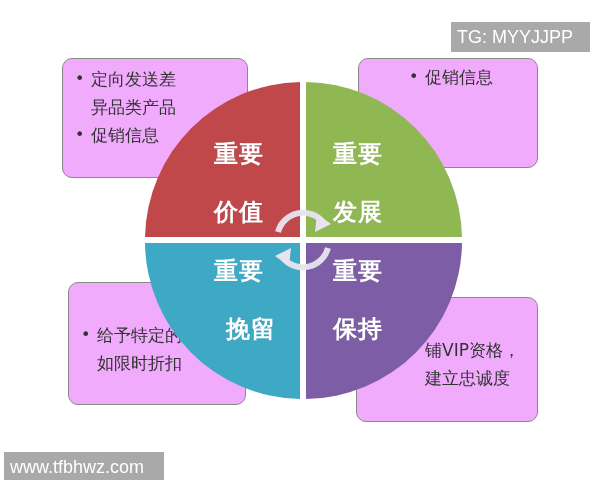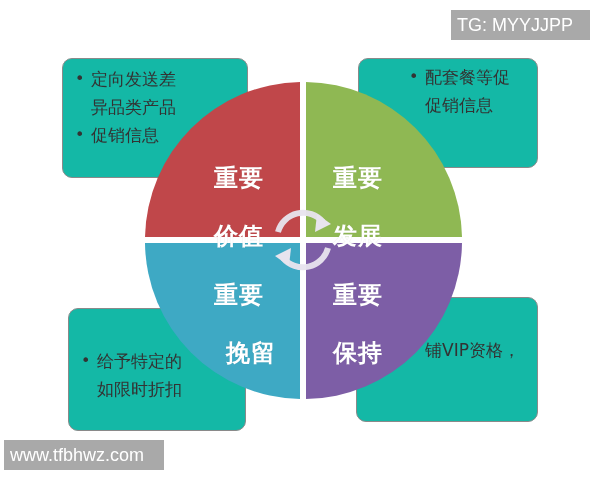--- a/index.html
+++ b/index.html
@@ -1,63 +1,63 @@
 <!DOCTYPE html>
 <html><head>
 <meta charset="utf-8">
 <style>
   html, body { margin:0; padding:0; }
   body { width:600px; height:480px; background:#ffffff; position:relative; overflow:hidden;
          font-family:"DejaVu Sans", sans-serif; }
-  .box { position:absolute; border:1.5px solid #8a8a8a; border-radius:10px; background:#14b8a6;
+  .box { position:absolute; border:1.5px solid #8a8a8a; border-radius:10px; background:#f0abfc;
          box-sizing:border-box; color:#333; font-size:17px; line-height:28px; }
   .box .item { position:relative; padding-left:22px; }
   .box .item::before { content:"•"; position:absolute; left:6px; top:0; font-size:16px; }
   .box .line { display:block; white-space:nowrap; }
   #box-tl { left:62px; top:58px; width:186px; height:120px; padding:6px 0 0 6px; }
   #box-tr { left:358px; top:58px; width:180px; height:110px; padding:4px 0 0 44px; }
-  #box-bl { left:68px; top:308px; width:178px; height:123px; padding:38px 0 0 6px; }
+  #box-bl { left:68px; top:282px; width:178px; height:123px; padding:38px 0 0 6px; }
   #box-br { left:356px; top:297px; width:182px; height:125px; padding:38px 0 0 46px; }
   .circle { position:absolute; left:145px; top:82px; width:318px; height:317px; }
   .q-label { position:absolute; color:#fff; font-weight:bold; font-size:24px; letter-spacing:1px;
-             text-shadow:0 0 1px rgba(0,0,0,0.15); white-space:nowrap;margin-top:24px; }
-  .wm { position:absolute; background:#a9a9a9; color:#fff; font-family:"Liberation Sans", sans-serif; }
+             text-shadow:0 0 1px rgba(0,0,0,0.15); white-space:nowrap; }
+  .wm { position:absolute; background:#a9a9a9; color:#fff; font-family:"Liberation Sans", sans-serif;margin-top:12px; }
   #wm-tg { left:451px; top:10px; width:139px; height:30px; font-size:18px; line-height:30px; padding-left:6px; box-sizing:border-box; }
   #wm-url { left:4px; top:440px; width:160px; height:30px; font-size:18px; line-height:30px; padding-left:6px; box-sizing:border-box; }
 </style>
 </head>
 <body>
 
 <div class="box" id="box-tl">
   <div class="item">
     <span class="line">定向发送差</span>
     <span class="line">异品类产品</span>
   </div>
   <div class="item">
     <span class="line">促销信息</span>
   </div>
 </div>
 
 <div class="box" id="box-tr">
   <div class="item">
-    <span class="line">配套餐等促</span>
     <span class="line">促销信息</span>
   </div>
 </div>
 
 <div class="box" id="box-bl">
   <div class="item">
     <span class="line">给予特定的</span>
     <span class="line">如限时折扣</span>
   </div>
 </div>
 
 <div class="box" id="box-br">
   <div class="item">
     <span class="line">铺VIP资格，</span>
+    <span class="line">建立忠诚度</span>
   </div>
 </div>
 
 <svg class="circle" viewBox="0 0 318 317">
 
   <path fill="#c0474a" d="M155 155 L155 0 A158 158 0 0 0 0 155 Z"></path>
   <path fill="#8fb853" d="M161 155 L161 0 A158 158 0 0 1 317 155 Z"></path>
   <path fill="#3ea9c4" d="M155 161 L0 161 A158 158 0 0 0 155 317 Z"></path>
   <path fill="#7d5ea6" d="M161 161 L317 161 A158 158 0 0 1 161 317 Z"></path>
 

